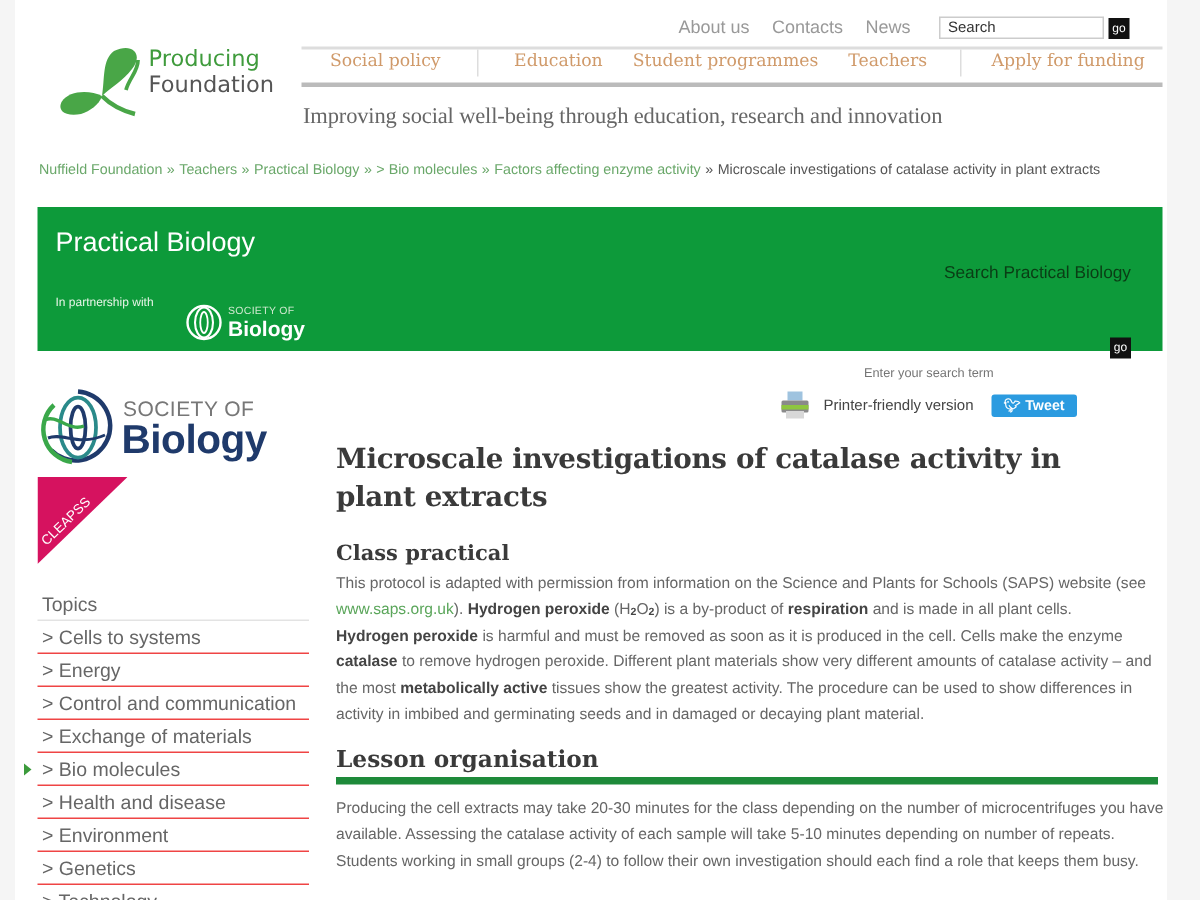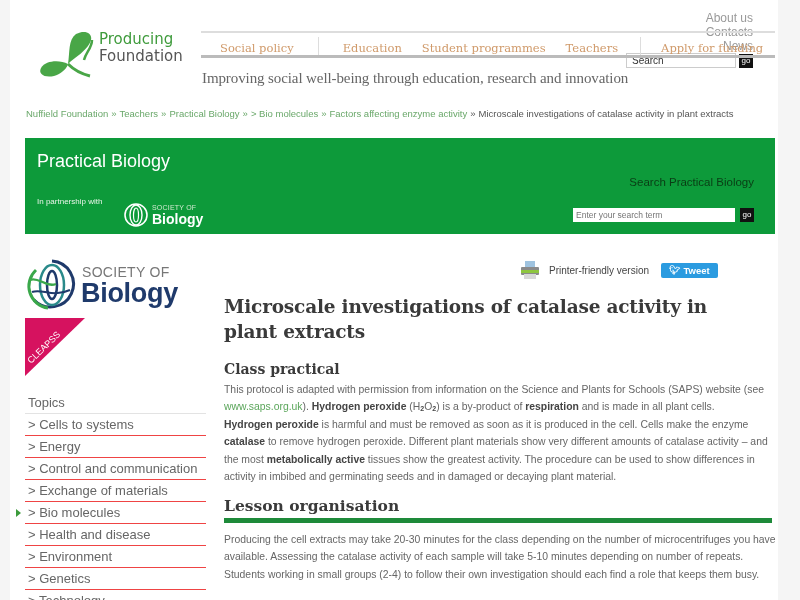--- a/index.html
+++ b/index.html
@@ -9,48 +9,48 @@
   .page-edge.left { left: 0; }
   .page-edge.right { right: 0; width: 22px; }
 
   
   .logo { position: absolute; left: 38px; top: 30px; width: 150px; height: 55px; }
   .logo svg { position: absolute; left: 0; top: 0; }
   .logo-text { position: absolute; left: 61px; top: 1px; font-family: "DejaVu Sans", sans-serif; font-size: 15px; line-height: 17px; }
   .logo-text .l1 { color: #3f9b3c; display: block; }
   .logo-text .l2 { color: #555; display: block; }
 
-  .util-nav { position: absolute; top: 11px; right: 47px; display: flex; align-items: flex-end; flex-direction: column; }
+  .util-nav { position: absolute; top: 11px; right: 47px; display: flex; align-items: flex-start; }
   .util-nav a { font-size: 12px; color: #999; text-decoration: none; margin-left: 15px; }
   .util-search { display: flex; align-items: center; margin-left: 19px; }
   .util-search input { width: 110px; height: 15px; border: 1px solid #ccc; font-size: 10px; padding: 0 5px; color: #333; font-family: "Liberation Sans", sans-serif; }
   .util-search .go { width: 14px; height: 14px; background: #111; color: #fff; font-size: 8px; line-height: 14px; text-align: center; margin-left: 3px; }
 
-  .main-nav { position: absolute; left: 201px; top: 31px; width: 574px; height: 27px; border-top: 2px solid #ddd; border-bottom: 3px solid #bbb; display: flex; align-items: flex-end; }
+  .main-nav { position: absolute; left: 201px; top: 31px; width: 574px; height: 27px; border-top: 2px solid #ddd; border-bottom: 3px solid #bbb; display: flex; align-items: flex-start; }
   .main-nav a { font-family: "DejaVu Serif", serif; font-size: 11.5px; color: #d09a6a; text-decoration: none; white-space: nowrap; }
   .main-nav .sep { width: 1px; height: 18px; background: #ddd; }
 
   .tagline { position: absolute; left: 202px; top: 70px; font-family: Liberation Serif, serif; font-size: 15px; color: #666; white-space: nowrap; letter-spacing: -0.1px; }
 
   
   .breadcrumb { position: absolute; left: 26px; top: 108px; font-size: 9.5px; white-space: nowrap; color: #555; }
   .breadcrumb a { color: #6aa86a; text-decoration: none; }
   .breadcrumb .sep { color: #6aa86a; margin: 0 3px; }
 
   
   .banner { position: absolute; left: 25px; top: 138px; width: 750px; height: 96px; background: #0d9a3a; }
   .banner-title { position: absolute; left: 12px; top: 13px; font-size: 18px; color: #fff; }
   .banner-sub { position: absolute; left: 12px; top: 39px; font-size: 10px; color: #e8f5e8; white-space: nowrap; }
   .partner-label { position: absolute; left: 12px; top: 59px; font-size: 8px; color: #e8f5e8; }
   .partner-logo { position: absolute; left: 98px; top: 63px; width: 90px; height: 28px; }
   .partner-logo .sob-small { position: absolute; left: 29px; top: 3px; font-size: 7px; color: #cfe9cf; letter-spacing: 0.2px; }
   .partner-logo .sob-big { position: absolute; left: 29px; top: 10px; font-size: 14px; font-weight: bold; color: #fff; }
   .pb-search-label { position: absolute; right: 21px; top: 38px; font-size: 11.5px; color: #0a3d15; }
   .pb-search { position: absolute; right: 21px; top: 70px; display: flex; align-items: center; }
-  .pb-search input { width: 162px; height: 14px; border: none; font-size: 8.5px; padding: 0 3px; font-family: "Liberation Sans", sans-serif; color: #888; }
+  .pb-search input { width: 162px; height: 14px; border: none; font-size: 8.5px; padding: 0 3px; font-family: "Liberation Sans", sans-serif; color: #888; margin-top: 33px; }
   .pb-search .go { width: 14px; height: 14px; background: #111; color: #fff; font-size: 8px; line-height: 14px; text-align: center; margin-left: 5px; }
 
   
   .sob-logo { position: absolute; left: 26px; top: 258px; width: 160px; height: 58px; }
   .sob-logo .small { position: absolute; left: 56px; top: 6px; font-size: 14px; color: #777; letter-spacing: 0.3px; }
   .sob-logo .big { position: absolute; left: 55px; top: 20px; font-size: 27px; color: #1f3a6b; font-weight: bold; letter-spacing: -0.3px; }
   .cleapss { position: absolute; left: 25px; top: 318px; width: 60px; height: 58px; }
   .topics { position: absolute; left: 25px; top: 392px; width: 181px; }
   .topics .heading { font-size: 13px; color: #666; height: 22px; line-height: 22px; padding-left: 3px; border-bottom: 1px solid #e3e3e3; }
   .topics .item { font-size: 13px; color: #666; height: 22px; line-height: 22px; padding-left: 3px; border-bottom: 1px solid #ef4444; white-space: nowrap; text-decoration: none; display: block; position: relative; }

